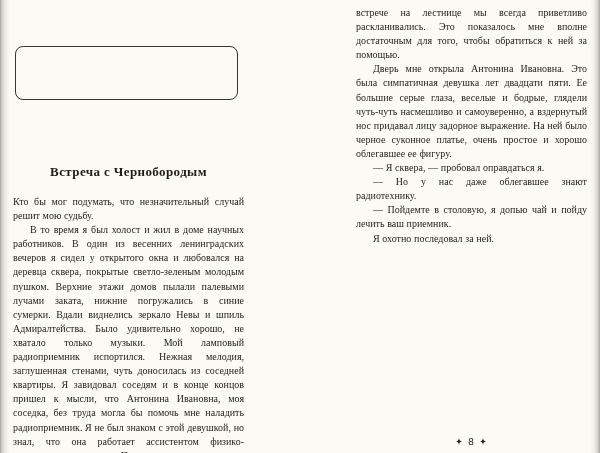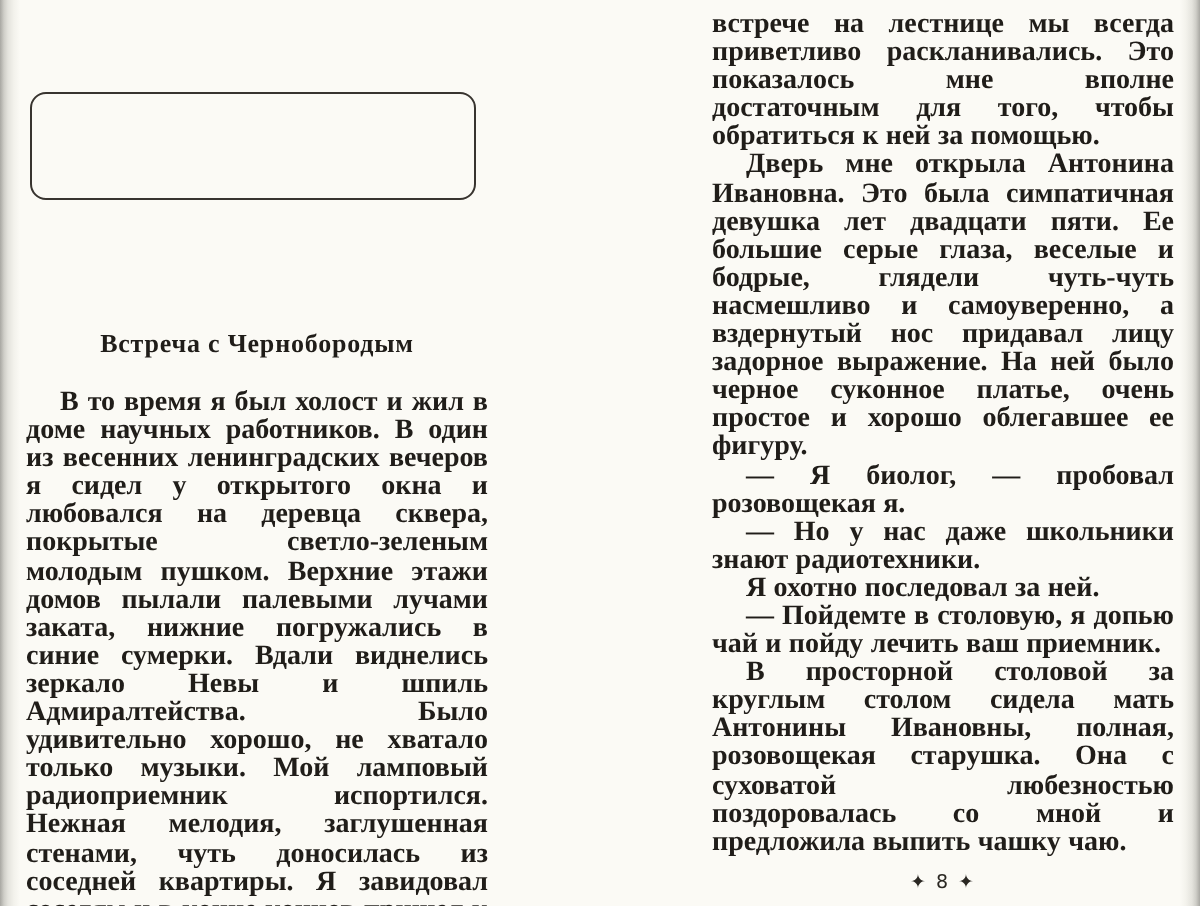--- a/index.html
+++ b/index.html
@@ -51,26 +51,25 @@
   }
   .chapter-title {
     margin: 64px 0 15px 0;
     text-align: center;
     font-size: 13px;
     font-weight: bold;
     letter-spacing: 0.4px;
   }
   .body-text p {
     margin: 0;
-    font-size: 14px;
+    font-size: 10px;
     line-height: 14.1px;
     text-align: justify;
     text-indent: 17px;
     word-spacing: 0.2px;
-    font-weight: bold;
   }
   .body-text p.no-indent { text-indent: 0; }
   .right-page .body-text { padding-top: 6px; }
   .page-number {
     position: absolute;
     bottom: 6px;
     left: 0;
     right: 0;
     text-align: center;
     font-family: "DejaVu Sans", sans-serif;
@@ -84,31 +83,31 @@
 
 <div class="book">
 
   <div class="page-edge left"></div>
   <div class="page-edge right"></div>
 
   <div class="page left-page">
     <div class="ornament-frame"></div>
     <h1 class="chapter-title">Встреча с Чернобородым</h1>
     <div class="body-text">
+      <p class="no-indent">Кто бы мог подумать, что незначительный случай решит мою судьбу.</p>
       <p>В то время я был холост и жил в доме научных работников. В один из весенних ленинградских вечеров я сидел у открытого окна и любовался на деревца сквера, покрытые светло-зеленым молодым пушком. Верхние этажи домов пылали палевыми лучами заката, нижние погружались в синие сумерки. Вдали виднелись зеркало Невы и шпиль Адмиралтейства. Было удивительно хорошо, не хватало только музыки. Мой ламповый радиоприемник испортился. Нежная мелодия, заглушенная стенами, чуть доносилась из соседней квартиры. Я завидовал соседям и в конце концов пришел к мысли, что Антонина Ивановна, моя соседка, без труда могла бы помочь мне наладить радиоприемник. Я не был знаком с этой девушкой, но знал, что она работает ассистентом физико-технического института. При</p>
     </div>
     <div class="page-number">✦ 7 ✦</div>
   </div>
 
   <div class="page right-page">
     <div class="body-text">
       <p class="no-indent">встрече на лестнице мы всегда приветливо раскланивались. Это показалось мне вполне достаточным для того, чтобы обратиться к ней за помощью.</p>
       <p>Дверь мне открыла Антонина Ивановна. Это была симпатичная девушка лет двадцати пяти. Ее большие серые глаза, веселые и бодрые, глядели чуть-чуть насмешливо и самоуверенно, а вздернутый нос придавал лицу задорное выражение. На ней было черное суконное платье, очень простое и хорошо облегавшее ее фигуру.</p>
-      <p>— Я биолог, — пробовал розовощекая я.</p>
-      <p>— Но у нас даже школьники знают радиотехники.</p>
+      <p>— Я сквера, — пробовал оправдаться я.</p>
+      <p>— Но у нас даже облегавшее знают радиотехнику.</p>
+      <p>— Пойдемте в столовую, я допью чай и пойду лечить ваш приемник.</p>
       <p>Я охотно последовал за ней.</p>
-      <p>— Пойдемте в столовую, я допью чай и пойду лечить ваш приемник.</p>
-      <p>В просторной столовой за круглым столом сидела мать Антонины Ивановны, полная, розовощекая старушка. Она с суховатой любезностью поздоровалась со мной и предложила выпить чашку чаю.</p>
     </div>
     <div class="page-number">✦ 8 ✦</div>
   </div>
 
 </div>
 
 </body></html>

